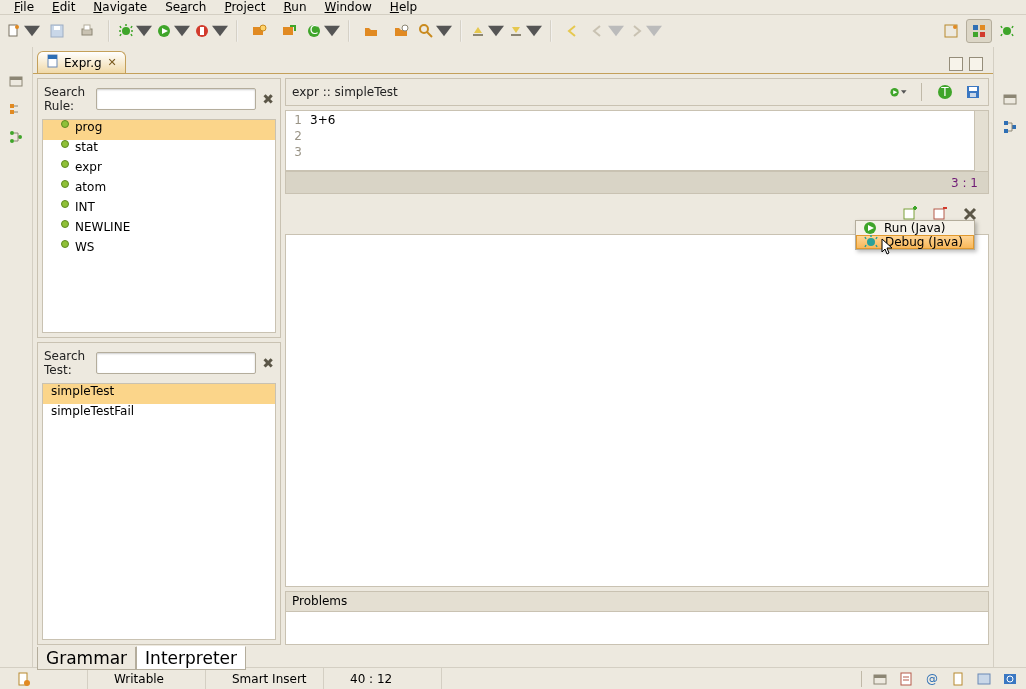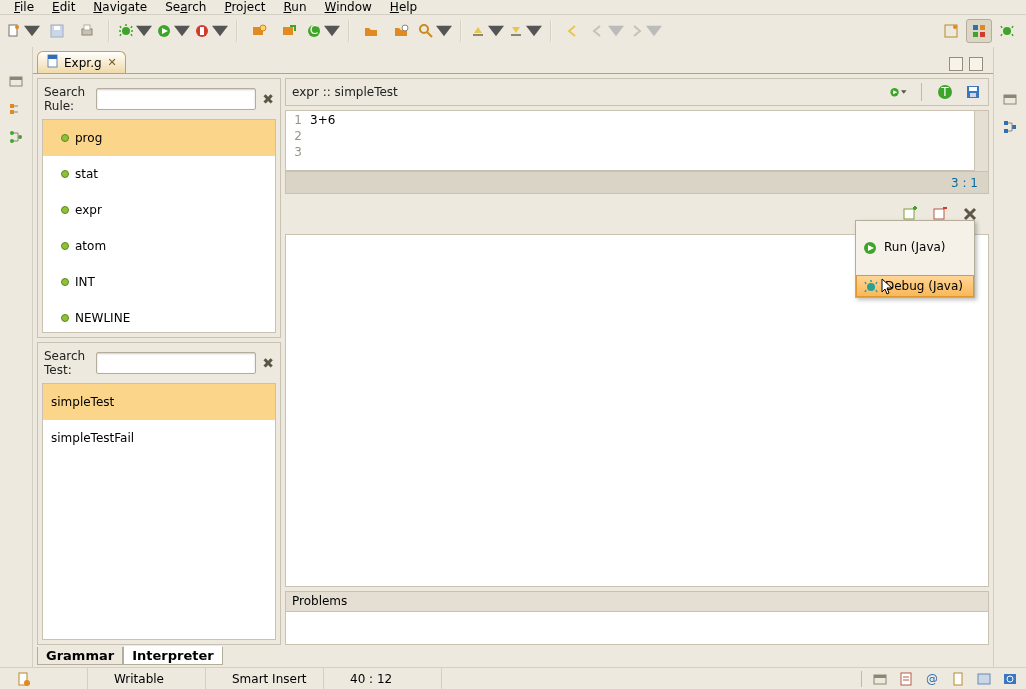--- a/index.html
+++ b/index.html
@@ -42,65 +42,65 @@
 .editor-body { flex: 1; background: #ede9df; border-top: 1px solid #c4a05a; display: flex; min-height: 0; padding: 4px; gap: 4px; }
 .left-panel { width: 244px; display: flex; flex-direction: column; gap: 4px; }
 .panel-section { background: #ede9df; border: 1px solid #c9c2b2; display: flex; flex-direction: column; }
 .rule-section { height: 260px; }
 .test-section { flex: 1; }
 .search-row { display: flex; align-items: center; gap: 6px; padding: 6px; justify-content: center; }
 .search-row label { color: #222; }
 .search-row input { flex: 1; height: 22px; border: 1px solid #b4ad9c; border-radius: 2px; box-shadow: inset 0 1px 2px rgba(0,0,0,0.2); padding: 0 4px; background: #fff; }
 .search-row .clear-x { width: 16px; height: 16px; display:flex;align-items:center;justify-content:center; color: #5b5647; font-size: 14px; }
 .listbox { flex: 1; background: #fff; border: 1px solid #c9c2b2; margin: 0 4px 4px 4px; overflow: auto; }
-.list-item { display: flex; align-items: center; gap: 6px; height: 36px; padding: 0 18px; }
+.list-item { display: flex; gap: 6px; height: 20px; padding: 0 18px; }
 .list-item.selected { background: #fbd58a; }
 .rule-dot { width: 8px; height: 8px; border-radius: 50%; background: #8fc038; border: 1px solid #5e8a1e; flex-shrink:0; }
 .test-item { padding: 0 8px; }
 
 .right-panel { flex: 1; display: flex; flex-direction: column; gap: 4px; min-width: 0; }
 .breadcrumb-row { display: flex; align-items: center; height: 28px; padding: 0 6px; border: 1px solid #c9c2b2; background: #ede9df; position: relative; }
 .breadcrumb-row .crumb { color: #222; }
 .breadcrumb-row .crumb-tools { position: absolute; right: 6px; display: flex; gap: 10px; align-items: center; }
 .crumb-tools .sep { width:1px; height:18px; background:#c0b9a8; margin:0 4px; }
 .crumb-tools .ico { width:18px; height:18px; display:flex; align-items:center; justify-content:center; }
 .crumb-tools .ico.clickable { cursor:default; }
 
 .code-wrap { position: relative; border:1px solid #c9c2b2; background:#d9d4c6; }
 .code-area { display: flex; height: 60px; background: #fff; border-bottom: 1px solid #c9c2b2; font-family: "DejaVu Sans Mono", monospace; font-size: 12px; }
 .ln-col { width: 20px; text-align: right; padding: 2px 4px 0 0; color: #9a9486; }
 .ln-col div { height: 16px; }
 .code-col { padding: 2px 0 0 4px; }
 .code-col div { height: 16px; }
-.code-status { height: 22px; display:flex; justify-content:flex-end; align-items:center; padding-right:10px; background:#d9d4c6; font-size:12px; color:#0369a1; border-top:1px solid #c9c2b2;}
+.code-status { height: 22px; display:flex; justify-content:flex-end; align-items:center; padding-right:10px; background:#d9d4c6; font-size:12px; color:#701a75; border-top:1px solid #c9c2b2;}
 .code-scroll { position:absolute; right:0; top:0; width:14px; height:60px; background:#e4dfd2; border-left:1px solid #c9c2b2; }
 
 .result-toolbar { display:flex; justify-content:flex-end; gap:12px; padding: 6px 10px; height:32px; align-items:center; }
 .result-toolbar .ico { width:18px; height:18px; display:flex; align-items:center; justify-content:center; }
 .result-area { flex:1; background:#fff; border:1px solid #c9c2b2; min-height:160px; }
 .problems-box { height:54px; border:1px solid #c9c2b2; display:flex; flex-direction:column; }
 .problems-hdr { height:20px; background:#e4dfd2; border-bottom:1px solid #c9c2b2; padding:2px 6px; }
 .problems-body { flex:1; background:#fff; }
 
 
 .bottom-tabs { display:flex; height:20px; padding:0 4px; align-items:flex-start; margin-top:-2px; }
-.btab { padding:1px 8px; border:1px solid #b4ad9c; border-top:none; background:#ede9df; font-size:13px;font-weight:bold; }
+.btab { padding:1px 8px; border:1px solid #b4ad9c; border-top:none; background:#ede9df; font-size:17px; }
 .btab.active { background:#fff; border-top:1px solid #fff; position:relative; top:-1px; }
 
 
 .statusbar { height: 22px; background: #ede9df; border-top: 1px solid #d4cfc3; display: flex; align-items: center; padding: 0 8px; gap: 18px; }
 .statusbar .cell { padding: 0 8px; border-right:1px solid #d4cfc3; height:100%; display:flex; align-items:center; min-width:100px; }
 .statusbar .cell.first { min-width: 80px; display:flex; align-items:center; }
 .statusbar .right-icons { margin-left:auto; display:flex; gap:10px; align-items:center; }
 .statusbar .right-icons .sico { width:16px; height:16px; display:flex; align-items:center; justify-content:center; }
 .statusbar .vsep { width:1px; height:16px; background:#c0b9a8; }
 
 
 .run-popup { position: absolute; right: 14px; top: 142px; border: 1px solid #b4ad9c; background: #f5f1e8; box-shadow: 2px 2px 4px rgba(0,0,0,0.25); z-index: 50; }
-.run-popup .row { display:flex; gap:6px; padding:3px 10px 3px 6px; height:22px;margin-top:16px; }
+.run-popup .row { display:flex; align-items:center; gap:6px; padding:3px 10px 3px 6px; height:14px; }
 .run-popup .row.selected { background: linear-gradient(#ffd596, #f9b85a); border:1px solid #e1992e; }
 .run-popup .row .pico { width:16px; height:16px; display:flex; align-items:center; justify-content:center; }
 .cursor-ptr { position:absolute; left:24px; top:2px; }
 
 
 .green { fill:#3fa52a; }
 .red { fill:#d23a2c; }
 .blue { fill:#2e6fb5; }
 .orange { fill:#e18a22; }
 .gray { fill:#8c8674; }

